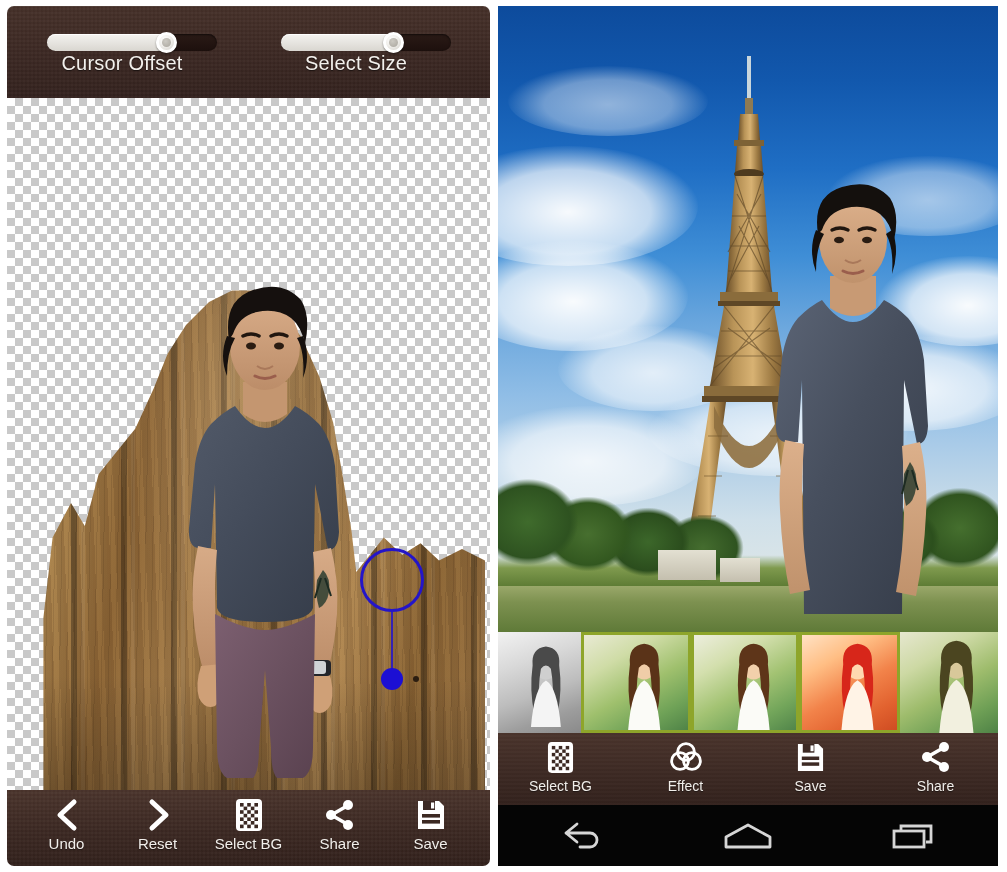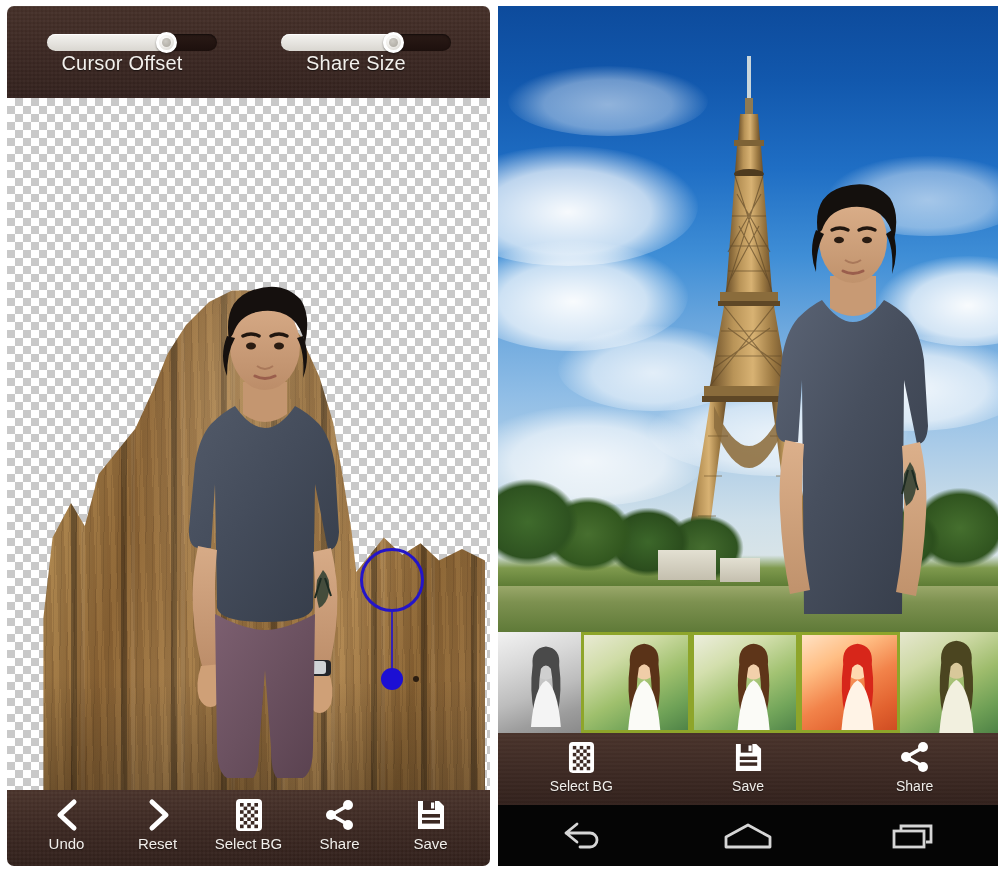--- a/index.html
+++ b/index.html
@@ -350,21 +350,21 @@
           <div class="slider-thumb" style="left:64%;"></div>
         </div>
         <div class="slider-label">Cursor Offset</div>
       </div>
 
       <div class="slider-group" style="left:254px; width:190px;">
         <div class="slider-track" style="left:20px; top:28px; width:170px;">
           <div class="slider-fill" style="width:68%;"></div>
           <div class="slider-thumb" style="left:60%;"></div>
         </div>
-        <div class="slider-label">Share Size</div>
+        <div class="slider-label">Select Size</div>
       </div>
 
     </div>
 
     <div id="canvas-area">
 
       <div id="wood-cutout">
         <div class="wood-bg"></div>
         <div class="wood-grain"></div>
         <div class="wood-shadow"></div>
@@ -676,20 +676,30 @@
                 <rect x="15.8" y="23" width="3.6" height="3.6"></rect>
               <rect x="5" y="26.6" width="3.6" height="3.6"></rect>
                 <rect x="12.2" y="26.6" width="3.6" height="3.6"></rect>
                 <rect x="19.4" y="26.6" width="3.6" height="3.6"></rect>
             </g>
           </svg>
         </span>
         <span class="rtool-lbl">Select BG</span>
       </div>
 
+      <div class="rtool">
+        <span class="rtool-ico">
+          <svg width="34" height="32" viewBox="0 0 34 32">
+            <circle cx="17" cy="11" r="8.4" fill="none" stroke="#fff" stroke-width="2.8"></circle>
+            <circle cx="11" cy="20" r="8.4" fill="none" stroke="#fff" stroke-width="2.8"></circle>
+            <circle cx="23" cy="20" r="8.4" fill="none" stroke="#fff" stroke-width="2.8"></circle>
+          </svg>
+        </span>
+        <span class="rtool-lbl">Effect</span>
+      </div>
 
       <div class="rtool">
         <span class="rtool-ico">
           <svg width="29" height="31" viewBox="0 0 30 32">
             <path d="M2 2 H23 L28 7 V30 H2 Z" fill="#fff"></path>
             <rect x="7" y="2" width="12" height="9" fill="#3d2a24"></rect>
             <rect x="15" y="3.5" width="3.2" height="6" fill="#fff"></rect>
             <rect x="6" y="15" width="18" height="3.6" fill="#3d2a24"></rect>
             <rect x="6" y="21" width="18" height="3.6" fill="#3d2a24"></rect>
           </svg>

